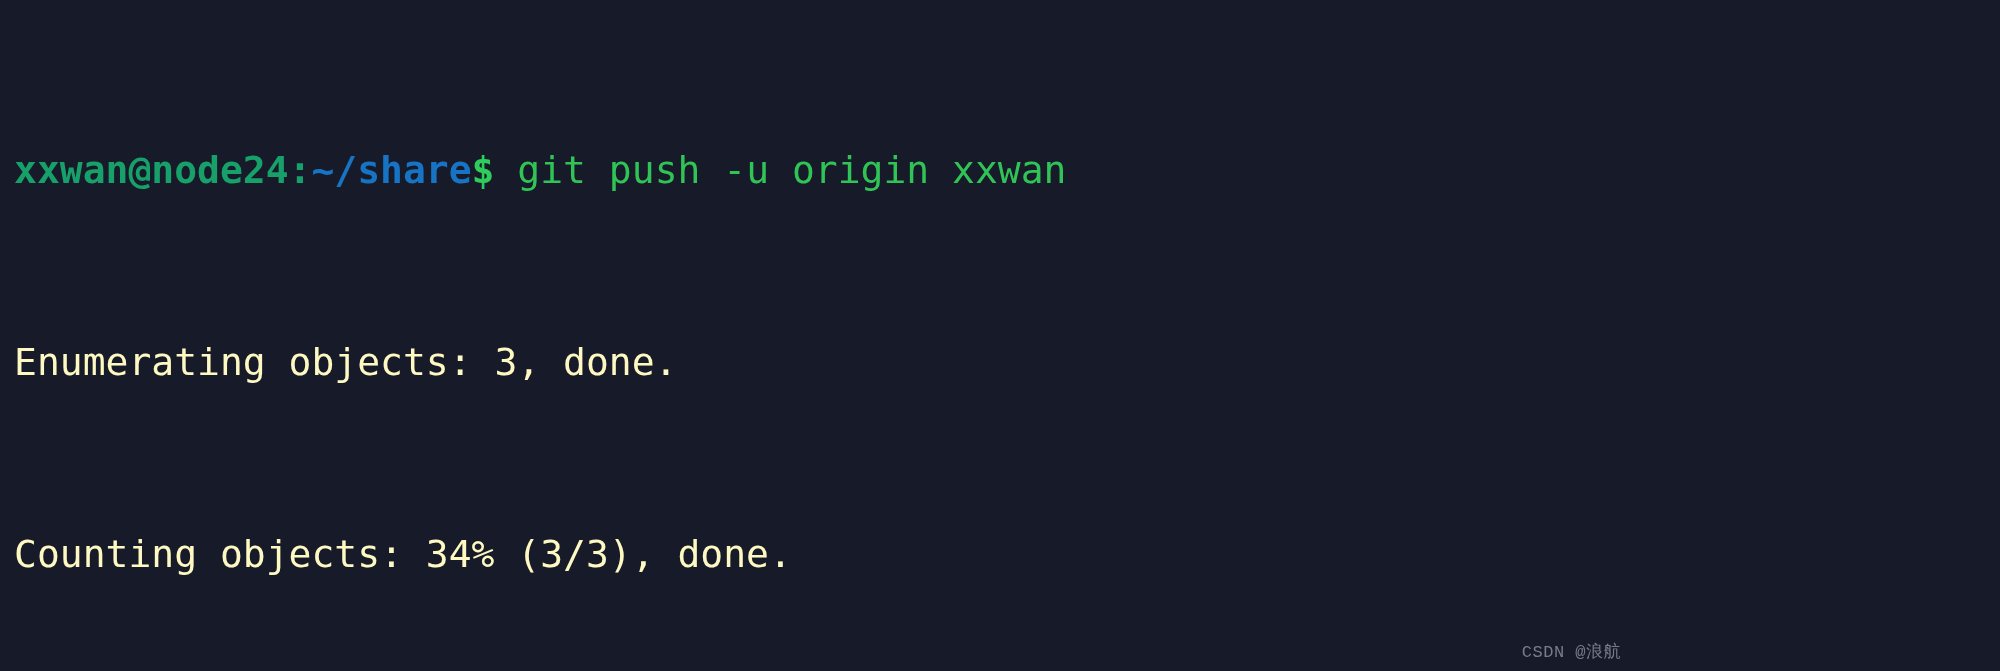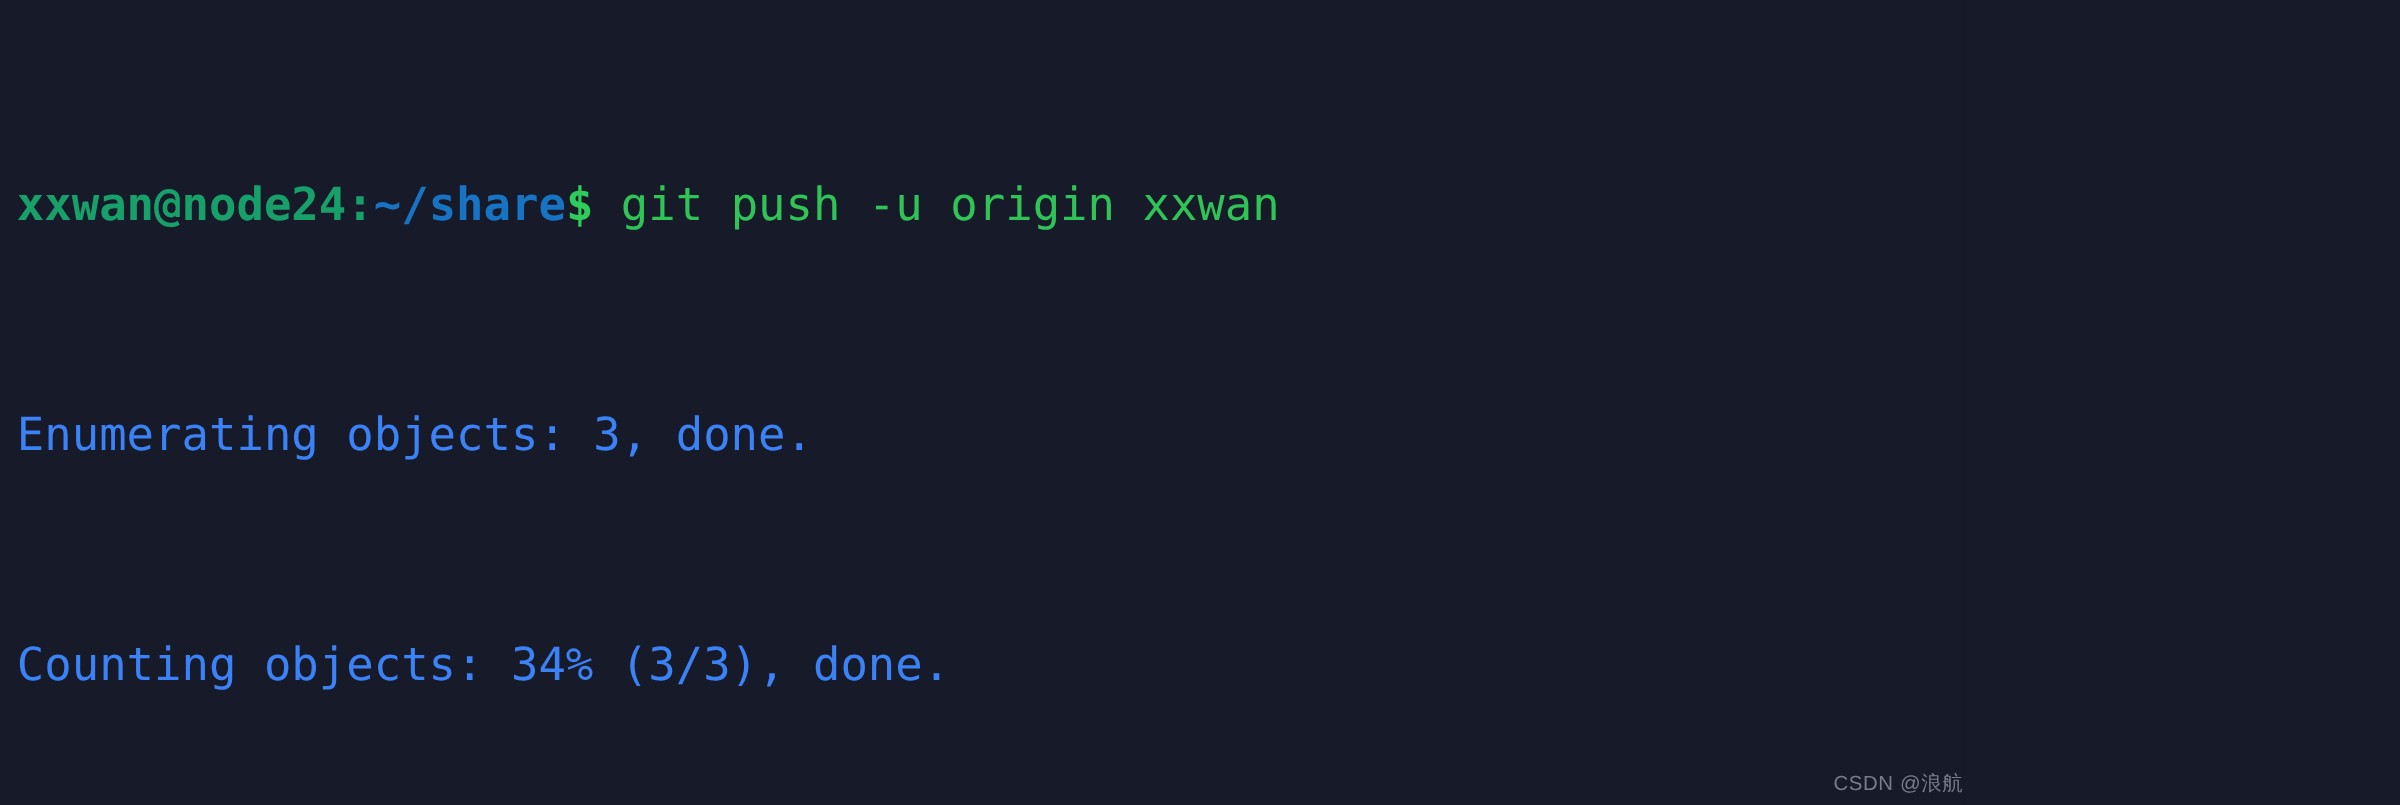--- a/index.html
+++ b/index.html
@@ -29,27 +29,27 @@
     height: 48px;
     line-height: 48px;
     white-space: pre;
   }
   
   .c-userhost { color: #17a06a; font-weight: bold; }
   .c-colon    { color: #17a06a; font-weight: bold; }
   .c-path     { color: #1774c4; font-weight: bold; }
   .c-dollar   { color: #2ecc5a; font-weight: bold; }
   .c-cmd      { color: #30c457; }
-  .c-out      { color: #3b82f6; }
+  .c-out      { color: #fef9c3; }
   .watermark {
     position: absolute;
-    right: 0;
+    right: 15px;
     bottom: 8px;
     color: #7f8594;
-    font-family: Liberation Sans, sans-serif;
+    font-family: Liberation Mono, monospace;
     font-size: 17px;
     line-height: 20px;
     letter-spacing: 0.5px;
     white-space: pre;
     opacity: 0.92;
   }
 </style>
 </head>
 <body>
 

